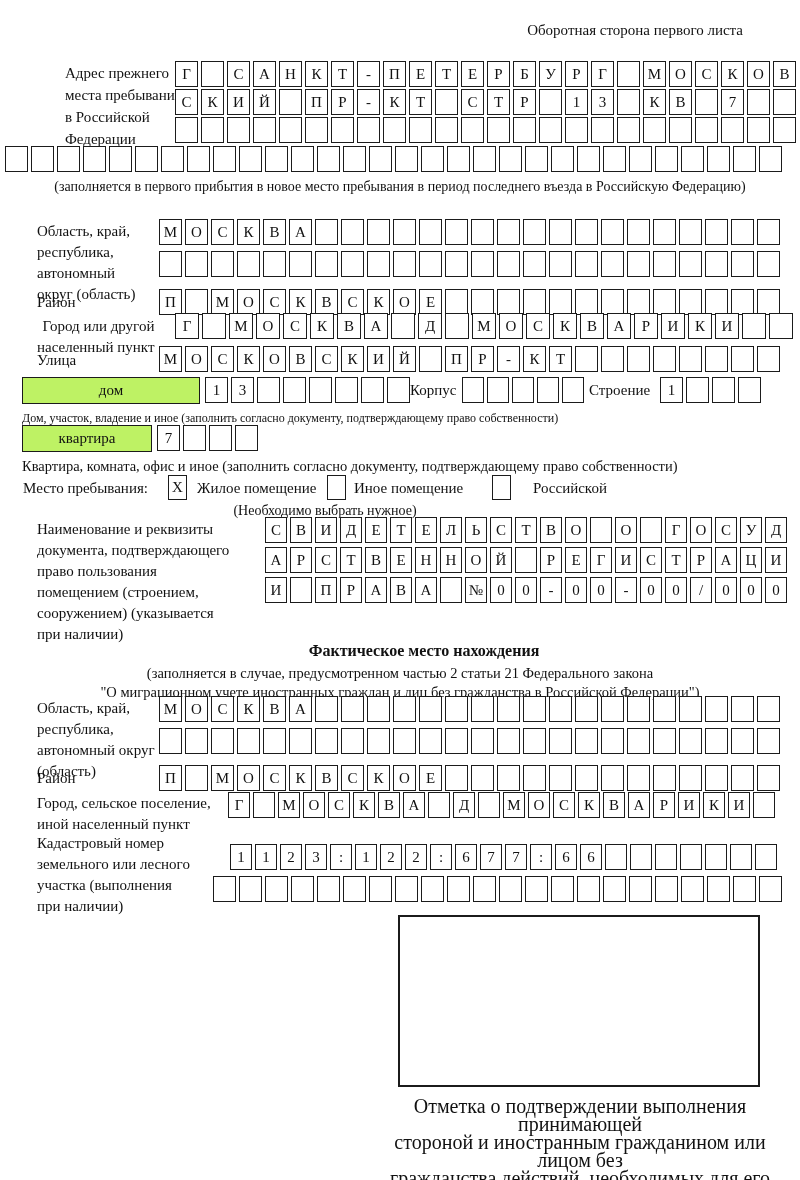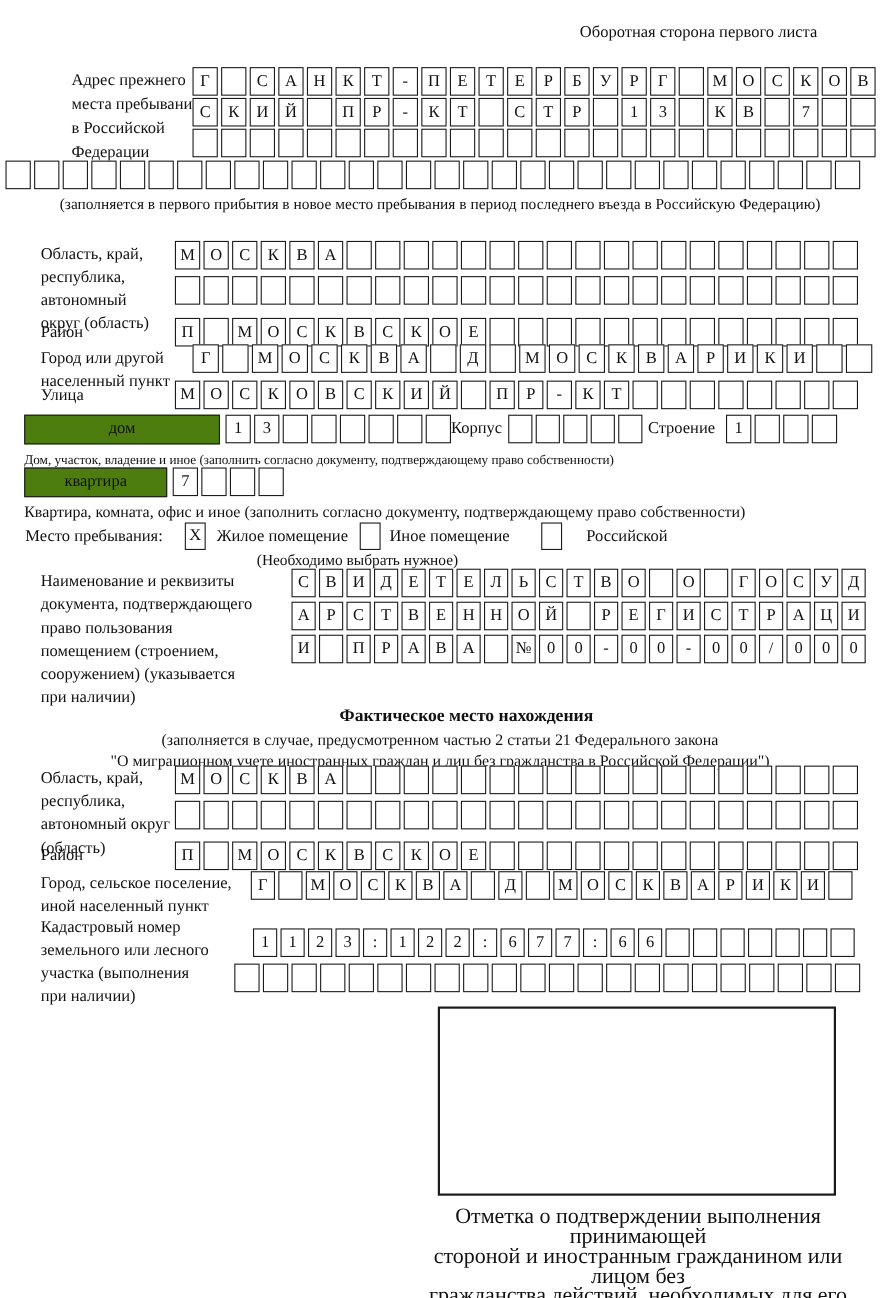--- a/index.html
+++ b/index.html
@@ -16,21 +16,21 @@
   .cellrow { position:absolute; display:flex; gap:3px; }
   .cell {
     flex:0 0 23px; width:23px; height:26px;
     border:1.6px solid #1b1b1b; background:#fff;
     display:flex; align-items:center; justify-content:center;
     font-size:15px; line-height:1;
   }
   .p25 .cell { flex-basis:22px; width:22px; }
   .w27 .cell { flex-basis:24px; width:24px; }
   .widebox {
-    position:absolute; height:27px; border:1.6px solid #1b1b1b; background:#4d7c0f;
+    position:absolute; height:27px; border:1.6px solid #1b1b1b; background:#bef264;
     display:flex; align-items:center; justify-content:center; font-size:15px;
   }
   .checkbox {
     position:absolute; width:19px; height:25px; border:1.6px solid #1b1b1b; background:#fff;
     display:flex; align-items:center; justify-content:center; font-size:15px;
   }
   .stampbox { position:absolute; border:2px solid #1b1b1b; background:#fff; }
 </style>
 </head>
 <body>
@@ -234,21 +234,21 @@
       <span class="cell"></span>
       <span class="cell"></span>
       <span class="cell"></span>
       <span class="cell"></span>
       <span class="cell"></span>
       <span class="cell"></span>
       <span class="cell"></span>
       <span class="cell"></span>
     </div>
 
-  <div class="lbl" style="left:37px; top:316px;">Город или другой
+  <div class="lbl" style="left:37px; top:316px;text-align:right;">Город или другой
 населенный пункт</div>
   <div class="cellrow w27" style="left:175px; top:313px;">
       <span class="cell">Г</span>
       <span class="cell"></span>
       <span class="cell">М</span>
       <span class="cell">О</span>
       <span class="cell">С</span>
       <span class="cell">К</span>
       <span class="cell">В</span>
       <span class="cell">А</span>

